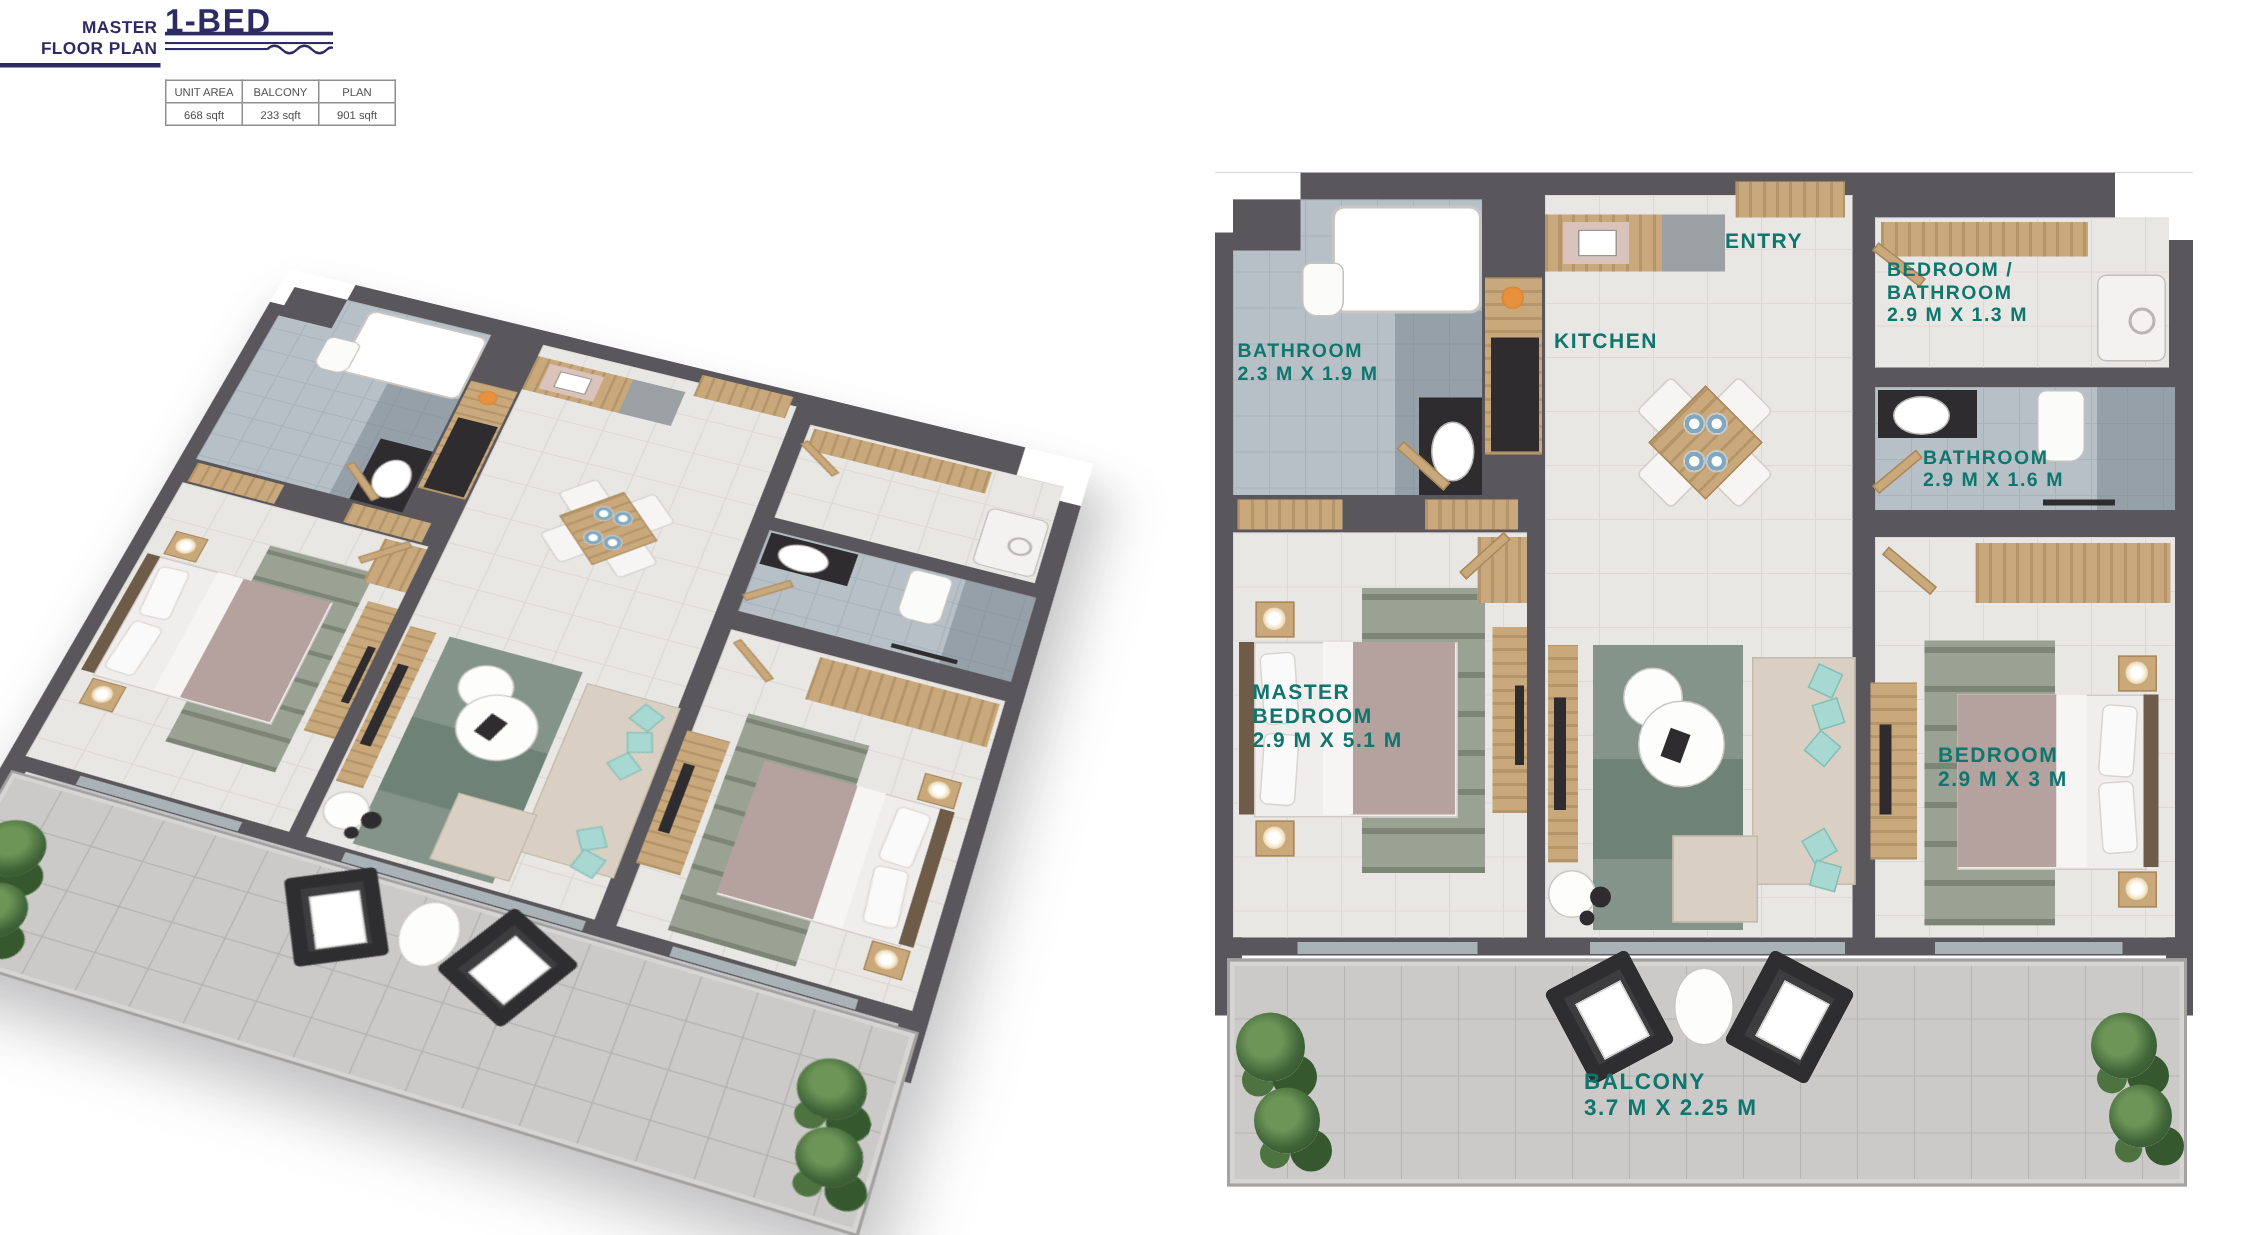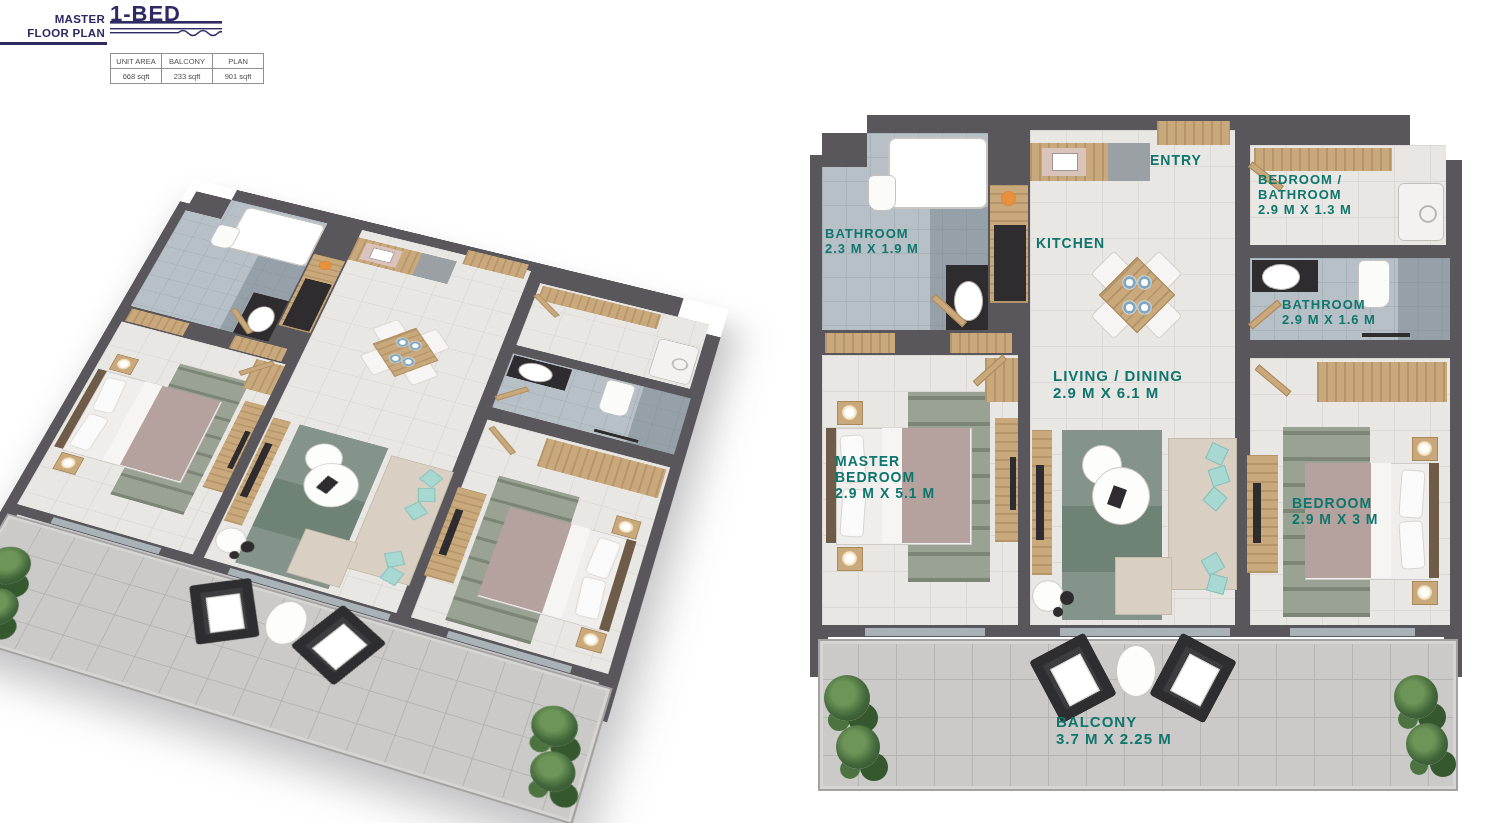--- a/index.html
+++ b/index.html
@@ -260,43 +260,39 @@
 
     <div class="abs floor" style="left:220px;top:15px;width:205px;height:495px;"></div>
 
     <div class="abs wood" style="left:220px;top:28px;width:78px;height:38px;"></div>
     <div class="abs" style="left:232px;top:33px;width:44px;height:28px;background:#d9c3ba;"></div>
     <div class="abs white" style="left:242px;top:38px;width:24px;height:16px;border:1px solid #9a9792;"></div>
     <div class="abs" style="left:298px;top:28px;width:42px;height:38px;background:#9aa0a4;"></div>
     <div class="abs woodv" style="left:180px;top:70px;width:38px;height:118px;"></div>
     <div class="abs dark" style="left:184px;top:110px;width:32px;height:76px;"></div>
     <div class="abs" style="left:191px;top:76px;width:15px;height:15px;border-radius:50%;background:radial-gradient(circle,#e8913c 0 55%,#b9641f 100%);"></div>
-    <div class="lbl f14" style="left:226px;top:120px;width:116px;">
+    <div class="lbl f14" style="left:226px;top:104px;width:116px;">
       <span>KITCHEN</span>
     </div>
 
     <div class="abs wood" style="left:347px;top:6px;width:73px;height:24px;"></div>
     <div class="lbl f14" style="left:340px;top:37px;width:82px;">
       <span>ENTRY</span>
     </div>
 
     <div class="abs chair" style="left:288px;top:141px;width:27px;height:31px;transform:rotate(45deg);"></div>
     <div class="abs chair" style="left:336px;top:141px;width:27px;height:31px;transform:rotate(-45deg);"></div>
     <div class="abs chair" style="left:288px;top:186px;width:27px;height:31px;transform:rotate(-45deg);"></div>
     <div class="abs chair" style="left:336px;top:186px;width:27px;height:31px;transform:rotate(45deg);"></div>
     <div class="abs wood" style="left:300px;top:153px;width:52px;height:52px;transform:rotate(45deg);border:1px solid #a9885a;"></div>
     <div class="abs roundtbl" style="left:312px;top:160px;width:13px;height:13px;box-shadow:inset 0 0 0 3px #7fa8c0;"></div>
     <div class="abs roundtbl" style="left:327px;top:160px;width:13px;height:13px;box-shadow:inset 0 0 0 3px #7fa8c0;"></div>
     <div class="abs roundtbl" style="left:312px;top:185px;width:13px;height:13px;box-shadow:inset 0 0 0 3px #7fa8c0;"></div>
     <div class="abs roundtbl" style="left:327px;top:185px;width:13px;height:13px;box-shadow:inset 0 0 0 3px #7fa8c0;"></div>
 
-    <div class="lbl f15" style="left:243px;top:252px;width:164px;">
-      <span>LIVING / DINING</span><br>
-      <span>2.9 M X 6.1 M</span>
-    </div>
 
     <div class="abs ruggreen" style="left:252px;top:315px;width:100px;height:190px;"></div>
     <div class="abs woodv" style="left:222px;top:315px;width:20px;height:145px;"></div>
     <div class="abs dark" style="left:226px;top:350px;width:8px;height:75px;"></div>
     <div class="abs roundtbl" style="left:272px;top:330px;width:38px;height:38px;"></div>
     <div class="abs roundtbl" style="left:282px;top:352px;width:56px;height:56px;"></div>
     <div class="abs dark" style="left:300px;top:372px;width:14px;height:20px;transform:rotate(20deg);"></div>
     <div class="abs sofa" style="left:358px;top:323px;width:67px;height:150px;"></div>
     <div class="abs sofa" style="left:305px;top:442px;width:55px;height:56px;"></div>
     <div class="abs tealpillow" style="left:398px;top:330px;width:16px;height:16px;transform:rotate(25deg);"></div>

